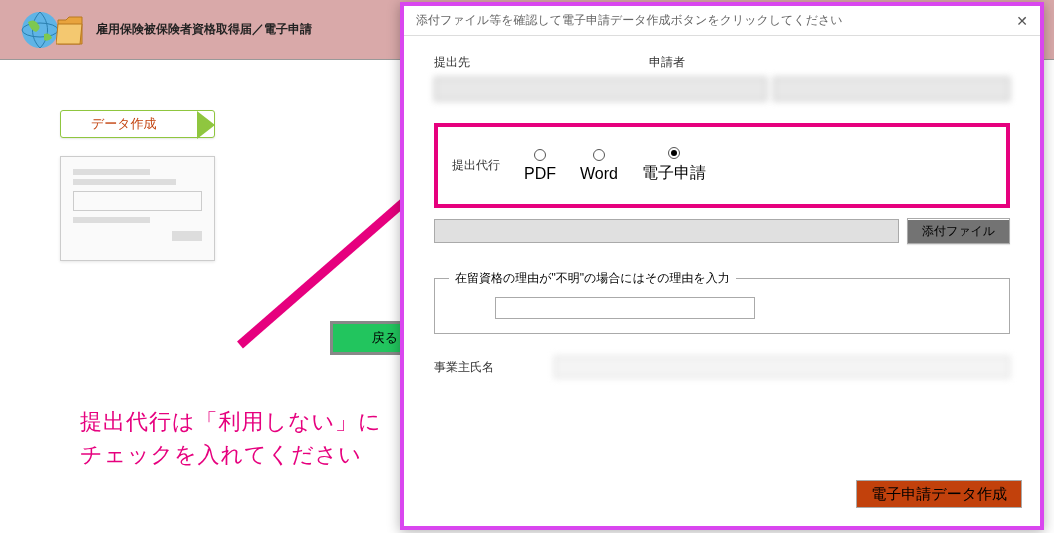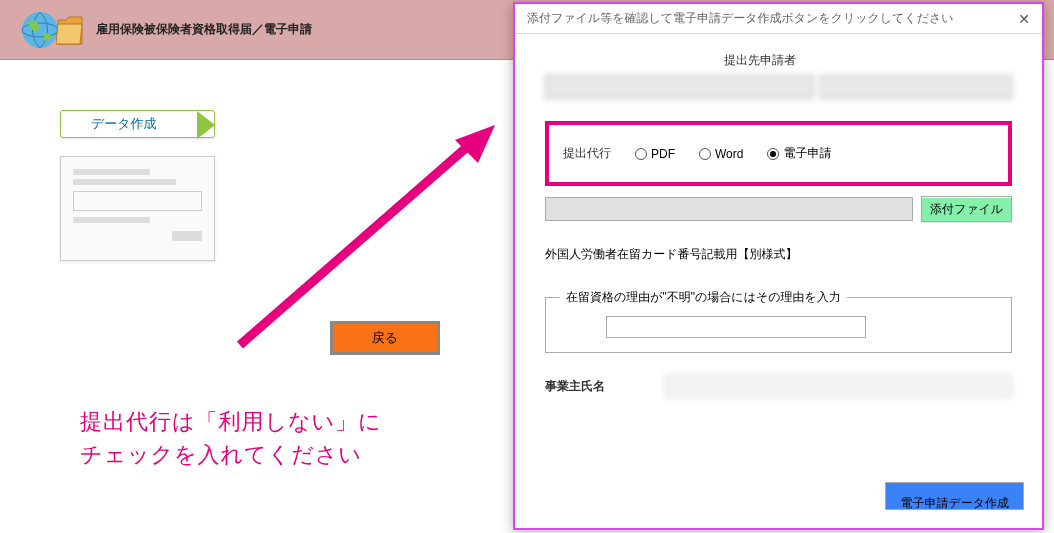--- a/index.html
+++ b/index.html
@@ -47,21 +47,21 @@
       background: #fff;
       border: 1px solid #8fc63f;
       border-radius: 3px;
       display: inline-flex;
       align-items: center;
       height: 28px;
       width: 155px;
       padding-left: 30px;
       position: relative;
       font-size: 13px;
-      color: #0369a1;
+      color: #c2410c;
       box-shadow: 0 1px 2px rgba(0,0,0,0.1);
     }
     .step-tab::after {
       content: "";
       position: absolute;
       right: -1px;
       top: 0;
       width: 0;
       height: 0;
       border-top: 14px solid transparent;
@@ -96,21 +96,21 @@
       background: #ddd;
       margin-left: auto;
       margin-top: 8px;
     }
     
     .back-button {
       margin-top: 60px;
       margin-left: 270px;
       width: 110px;
       height: 34px;
-      background: #f97316;
+      background: #22c55e;
       border: 3px solid #888;
       font-size: 13px;
       cursor: pointer;
     }
     
     .annotation-text {
       margin-top: 50px;
       margin-left: 20px;
       font-size: 22px;
       color: #e6007e;
@@ -124,24 +124,24 @@
       left: 220px;
       top: 115px;
       pointer-events: none;
     }
     
     
     .dialog {
       position: absolute;
       right: 10px;
       top: 2px;
-      width: 531px;
+      width: 644px;
       height: 528px;
       background: #fff;
-      border: 2px solid #d946ef;
+      border: 4px solid #d946ef;
       box-shadow: 0 2px 12px rgba(0,0,0,0.3);
     }
     .dialog-title-bar {
       height: 30px;
       border-bottom: 1px solid #ddd;
       display: flex;
       align-items: center;
       justify-content: space-between;
       padding: 0 8px 0 12px;
       font-size: 12px;
@@ -157,21 +157,20 @@
       font-size: 14px;
       color: #555;
     }
     .dialog-body {
       padding: 18px 30px;
     }
     .row {
       display: flex;
       align-items: center;
       margin-bottom: 6px;
-      text-align: right;
     }
     .field-label {
       font-size: 12px;
       color: #333;
     }
     .label-col { width: 215px; }
     .text-display {
       border: 1px solid #aaa;
       height: 24px;
       background: #f8f8f8;
@@ -192,21 +191,22 @@
       padding: 20px 14px;
       margin-top: 22px;
       display: flex;
       align-items: center;
       gap: 24px;
     }
     .radio-opt {
       display: inline-flex;
       align-items: center;
       gap: 4px;
-      font-size: 12px;
+      font-size: 16px;
+      flex-direction: column;
     }
     .radio-circle {
       width: 12px;
       height: 12px;
       border: 1px solid #555;
       border-radius: 50%;
       display: inline-block;
       position: relative;
     }
     .radio-circle.selected::after {
@@ -214,24 +214,24 @@
       position: absolute;
       width: 6px;
       height: 6px;
       background: #000;
       border-radius: 50%;
       top: 2px;
       left: 2px;
     }
     
     .gray-btn {
-      background: #86efac;
+      background: #737373;
       border: 1px solid #aaa;
       height: 26px;
-      padding: 0 8px;
+      padding: 0 14px;
       font-size: 12px;
       cursor: pointer;
       box-shadow: inset 0 1px 0 #fff, 0 1px 1px rgba(0,0,0,0.1);
     }
     
     .attach-row {
       display: flex;
       align-items: center;
       margin-top: 10px;
       gap: 8px;
@@ -278,37 +278,37 @@
       height: 22px;
       border: 1px solid #aaa;
       margin-left: 40px;
     }
     
     .emp-row {
       display: flex;
       align-items: center;
       margin-top: 22px;
     }
-    .emp-row .lbl { width: 120px; font-weight: bold; }
+    .emp-row .lbl { width: 120px; }
     .emp-row .val {
       flex: 1;
       height: 22px;
       border: 1px solid #ccc;
       background: #f4f4f4;
     }
     
     .create-btn {
       position: absolute;
       right: 18px;
       bottom: 18px;
       height: 28px;
-      padding: 12px 14px;
-      background: #3b82f6;
-      border: 1px solid #aaa;
-      font-size: 12px;
+      padding: 4px 14px;
+      background: #c2410c;
+      border: 1px solid #aaa;
+      font-size: 15px;
       cursor: pointer;
     }
   </style>
 </head>
 <body>
 
 <div class="header-bar">
   <svg class="globe-icon" viewBox="0 0 40 40">
     <circle cx="20" cy="20" r="18" fill="#5fb4e6"></circle>
     <ellipse cx="20" cy="20" rx="18" ry="7" fill="none" stroke="#2a7faf" stroke-width="1"></ellipse>
@@ -376,21 +376,20 @@
         <span class="radio-circle selected"></span>
         <span>電子申請</span>
       </label>
     </div>
 
     <div class="attach-row">
       <div class="attach-input"></div>
       <button class="gray-btn">添付ファイル</button>
     </div>
 
-    <div class="section-label">外国人労働者在留カード番号記載用【別様式】</div>
 
     <div class="fieldset">
       <div class="legend">在留資格の理由が"不明"の場合にはその理由を入力</div>
       <div class="inner-input"></div>
     </div>
 
     <div class="emp-row">
       <div class="lbl field-label">事業主氏名</div>
       <div class="val blurred"></div>
     </div>

